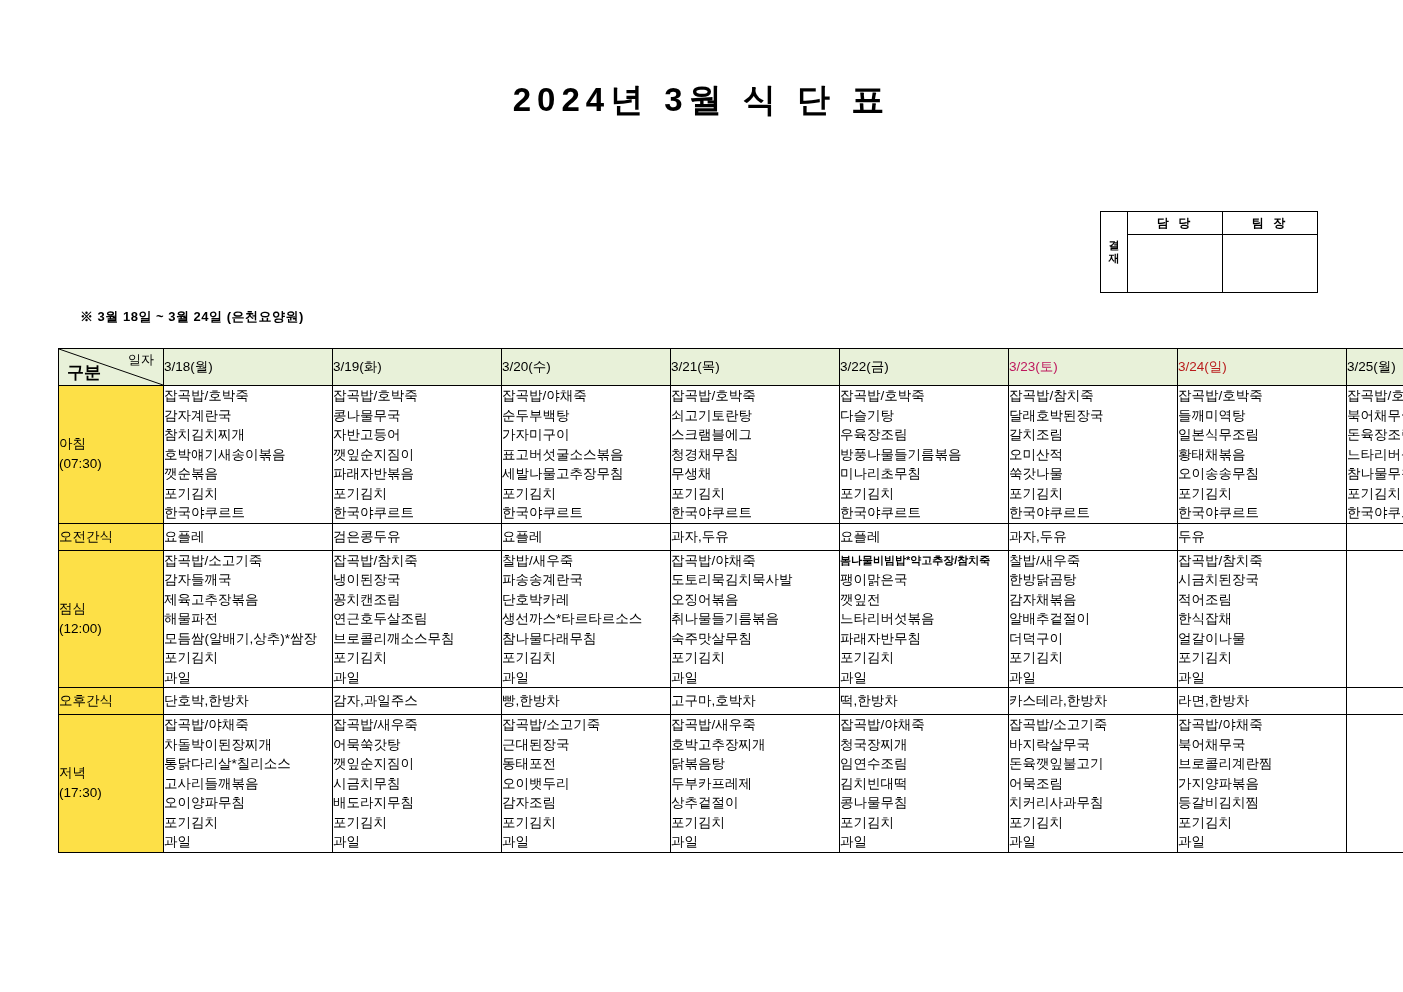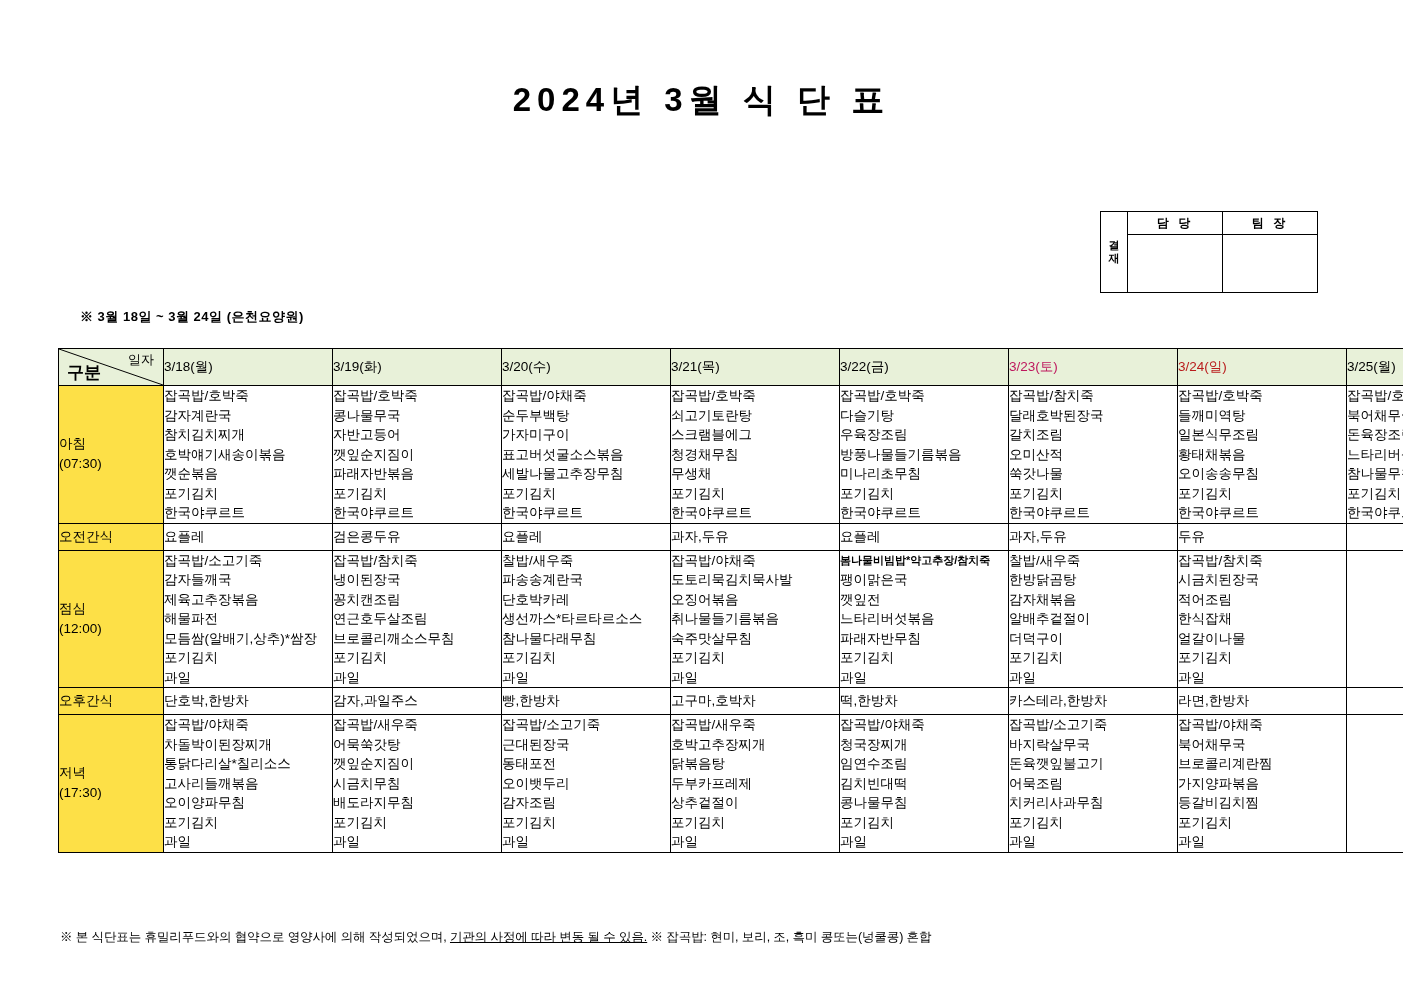--- a/index.html
+++ b/index.html
@@ -467,17 +467,14 @@
             <div>과일</div>
           </td>
         <td class="meal">
             <div></div>
           </td>
       </tr>
 
     </tbody>
   </table>
 
-  <div class="footnote">
-    <span>※ 본 식단표는 휴밀리푸드와의 협약으로 영양사에 의해 작성되었으며, </span><span class="ul">기관의 사정에 따라 변동 될 수 있음.</span><span> ※ 잡곡밥: 현미, 보리, 조, 흑미 콩또는(넝쿨콩) 혼합</span>
-  </div>
 
 </div>
 
 </body></html>

